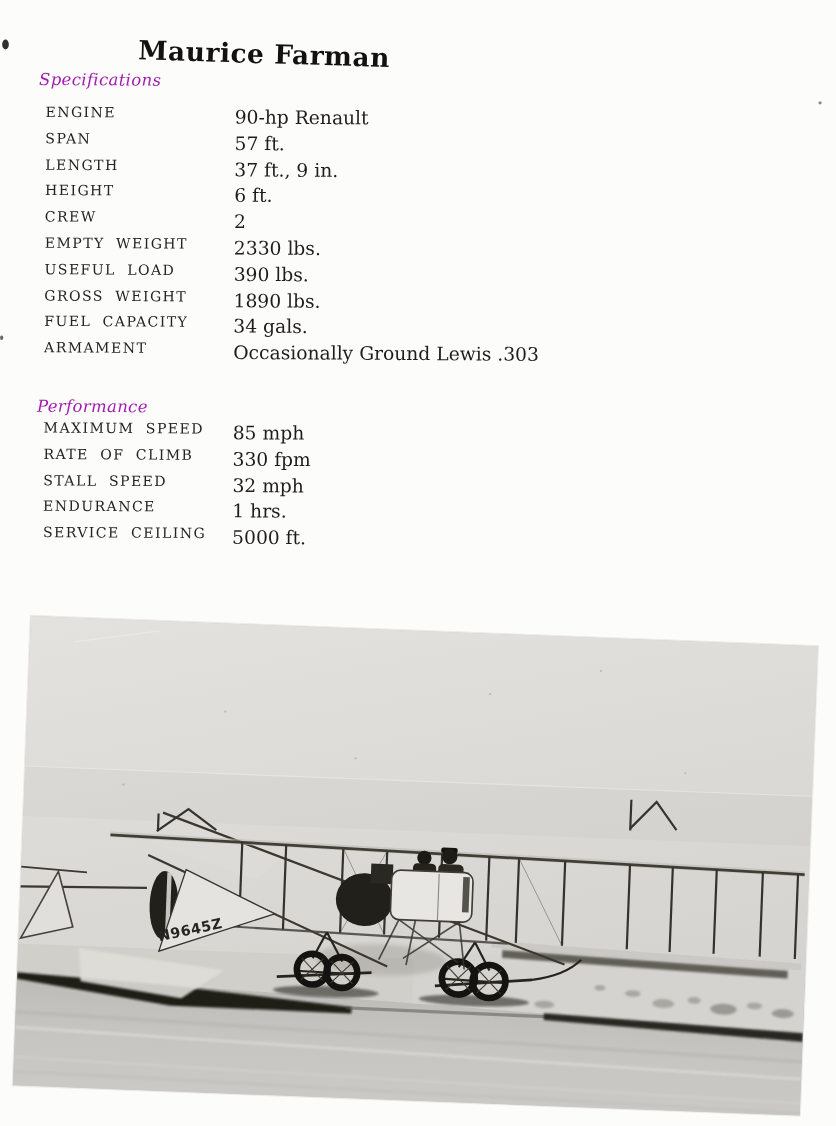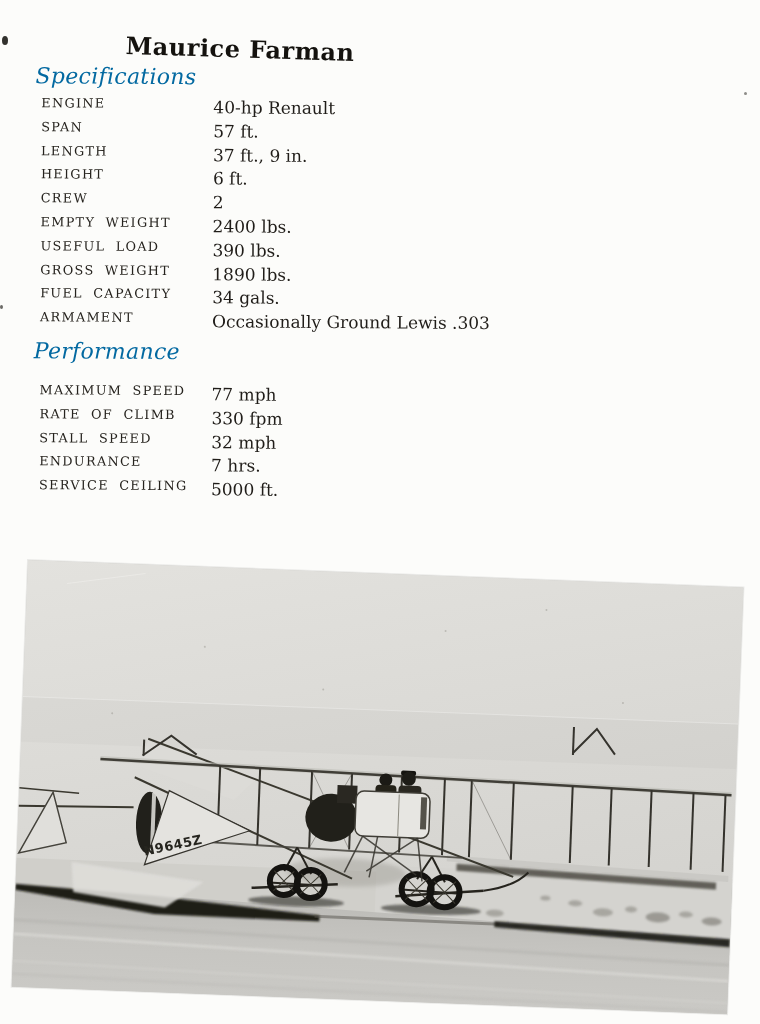--- a/index.html
+++ b/index.html
@@ -12,25 +12,25 @@
     color:#221f1b;
   }
   .text-block{position:absolute;left:0;top:0;width:760px;transform:rotate(.35deg);transform-origin:0 0;}
   .page-title{
     position:absolute;left:126px;top:33px;
     font-size:24px;font-weight:bold;letter-spacing:.5px;color:#14120e;
     transform:rotate(1.4deg);white-space:nowrap;
   }
   .sec-heading{
     position:absolute;left:36px;
-    font-style:italic;font-size:22px;color:#0369a1;letter-spacing:.3px;
+    font-style:italic;font-size:15px;color:#a21caf;letter-spacing:.3px;
     white-space:nowrap;
   }
   .sec-heading.specs-h{top:63px;}
-  .sec-heading.perf-h{top:338px;}
+  .sec-heading.perf-h{top:360px;}
   .rows{position:absolute;left:42px;}
   .rows.specs-r{top:92px;}
   .rows.perf-r{top:379px;}
   .row{height:23.8px;white-space:nowrap;}
   .lbl{
     display:inline-block;width:172px;vertical-align:top;
     font-size:12.8px;letter-spacing:1.3px;word-spacing:5px;color:#26231e;
     padding-top:3px;
   }
   .val{font-size:17px;color:#201d19;position:relative;top:4px;}
@@ -51,39 +51,39 @@
 
 <div class="page">
 
   <div class="text-block">
 
     <div class="page-title">Maurice Farman</div>
 
     <div class="sec-heading specs-h">Specifications</div>
 
     <div class="rows specs-r">
-      <div class="row"><span class="lbl">ENGINE</span><span class="val">40-hp Renault</span></div>
+      <div class="row"><span class="lbl">ENGINE</span><span class="val">90-hp Renault</span></div>
       <div class="row"><span class="lbl">SPAN</span><span class="val">57 ft.</span></div>
       <div class="row"><span class="lbl">LENGTH</span><span class="val">37 ft., 9 in.</span></div>
       <div class="row"><span class="lbl">HEIGHT</span><span class="val">6 ft.</span></div>
       <div class="row"><span class="lbl">CREW</span><span class="val">2</span></div>
-      <div class="row"><span class="lbl">EMPTY WEIGHT</span><span class="val">2400 lbs.</span></div>
+      <div class="row"><span class="lbl">EMPTY WEIGHT</span><span class="val">2330 lbs.</span></div>
       <div class="row"><span class="lbl">USEFUL LOAD</span><span class="val">390 lbs.</span></div>
       <div class="row"><span class="lbl">GROSS WEIGHT</span><span class="val">1890 lbs.</span></div>
       <div class="row"><span class="lbl">FUEL CAPACITY</span><span class="val">34 gals.</span></div>
       <div class="row"><span class="lbl">ARMAMENT</span><span class="val">Occasionally Ground Lewis .303</span></div>
     </div>
 
     <div class="sec-heading perf-h">Performance</div>
 
     <div class="rows perf-r">
-      <div class="row"><span class="lbl">MAXIMUM SPEED</span><span class="val">77 mph</span></div>
+      <div class="row"><span class="lbl">MAXIMUM SPEED</span><span class="val">85 mph</span></div>
       <div class="row"><span class="lbl">RATE OF CLIMB</span><span class="val">330 fpm</span></div>
       <div class="row"><span class="lbl">STALL SPEED</span><span class="val">32 mph</span></div>
-      <div class="row"><span class="lbl">ENDURANCE</span><span class="val">7 hrs.</span></div>
+      <div class="row"><span class="lbl">ENDURANCE</span><span class="val">1 hrs.</span></div>
       <div class="row"><span class="lbl">SERVICE CEILING</span><span class="val">5000 ft.</span></div>
     </div>
   </div>
 
   <div class="photo">
     <svg width="716" height="427" viewBox="0 0 716 427">
       <defs>
         <linearGradient id="sky" x1="0" y1="0" x2="0.35" y2="1">
           <stop offset="0" stop-color="#e3e2de"></stop>
           <stop offset="0.55" stop-color="#dad9d5"></stop>

